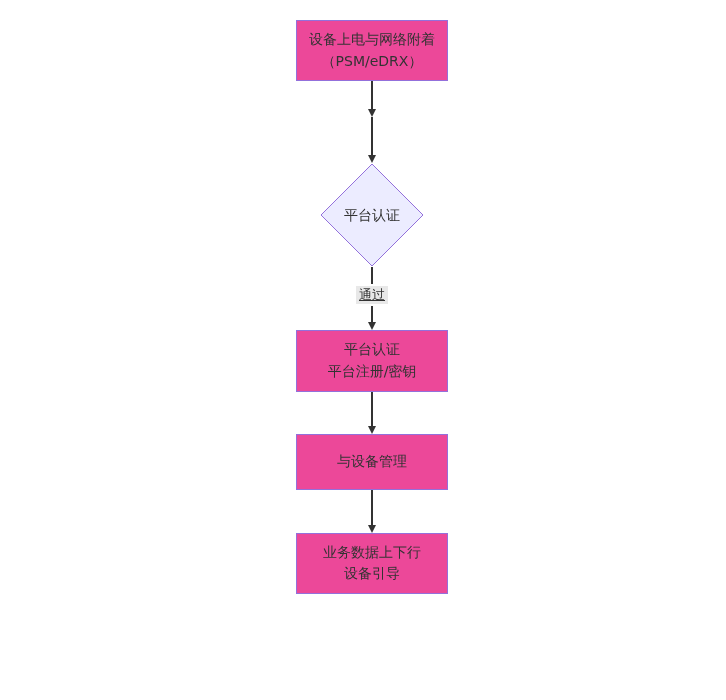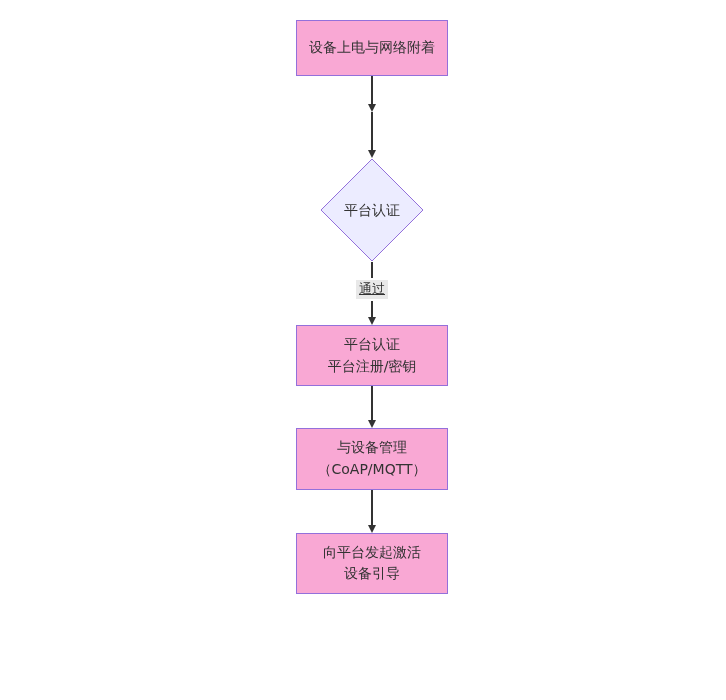--- a/index.html
+++ b/index.html
@@ -21,21 +21,21 @@
     position: absolute;
     top: 20px;
     left: 0;
     right: 0;
     padding-left: 18px; 
     display: flex;
     flex-direction: column;
     align-items: center;
   }
   .node.rect {
-    background: #f9a8d4;
+    background: #ec4899;
     border: 1px solid #9370db;
     color: #333333;
     width: 152px;
     min-height: 56px;
     padding: 8px 6px;
     display: flex;
     flex-direction: column;
     justify-content: center;
     align-items: center;
     text-align: center;
@@ -92,20 +92,21 @@
   }
 </style>
 </head>
 <body>
 
 <div class="canvas">
   <div class="flow-column">
 
     <div class="node rect">
       <span class="node-line">设备上电与网络附着</span>
+      <span class="node-line">（PSM/eDRX）</span>
     </div>
 
     <div class="arrow h36">
       <div class="line"></div>
       <div class="head"></div>
     </div>
 
 
     <div class="arrow h46">
       <div class="line"></div>
@@ -129,27 +130,26 @@
       <span class="node-line">平台注册/密钥</span>
     </div>
 
     <div class="arrow h42">
       <div class="line"></div>
       <div class="head"></div>
     </div>
 
     <div class="node rect">
       <span class="node-line">与设备管理</span>
-      <span class="node-line">（CoAP/MQTT）</span>
     </div>
 
     <div class="arrow h43">
       <div class="line"></div>
       <div class="head"></div>
     </div>
 
     <div class="node rect">
-      <span class="node-line">向平台发起激活</span>
+      <span class="node-line">业务数据上下行</span>
       <span class="node-line">设备引导</span>
     </div>
 
   </div>
 </div>
 
 </body></html>

